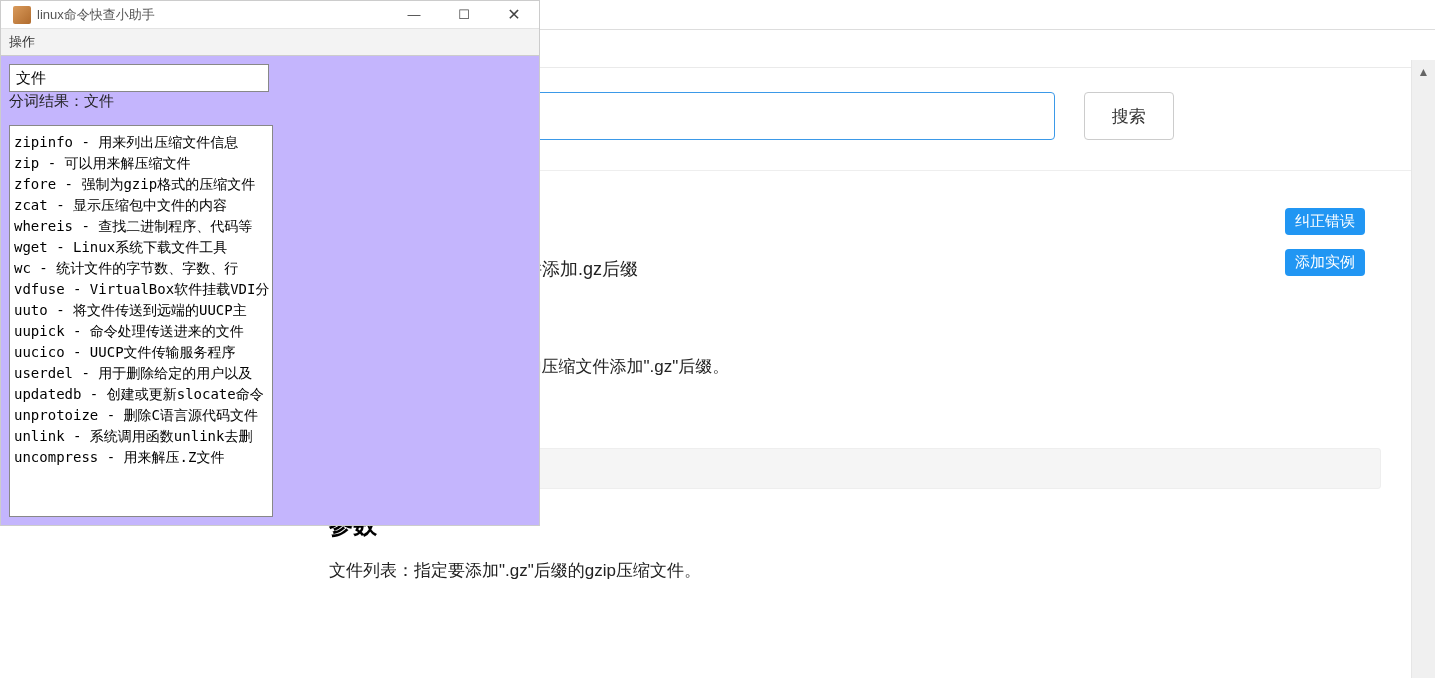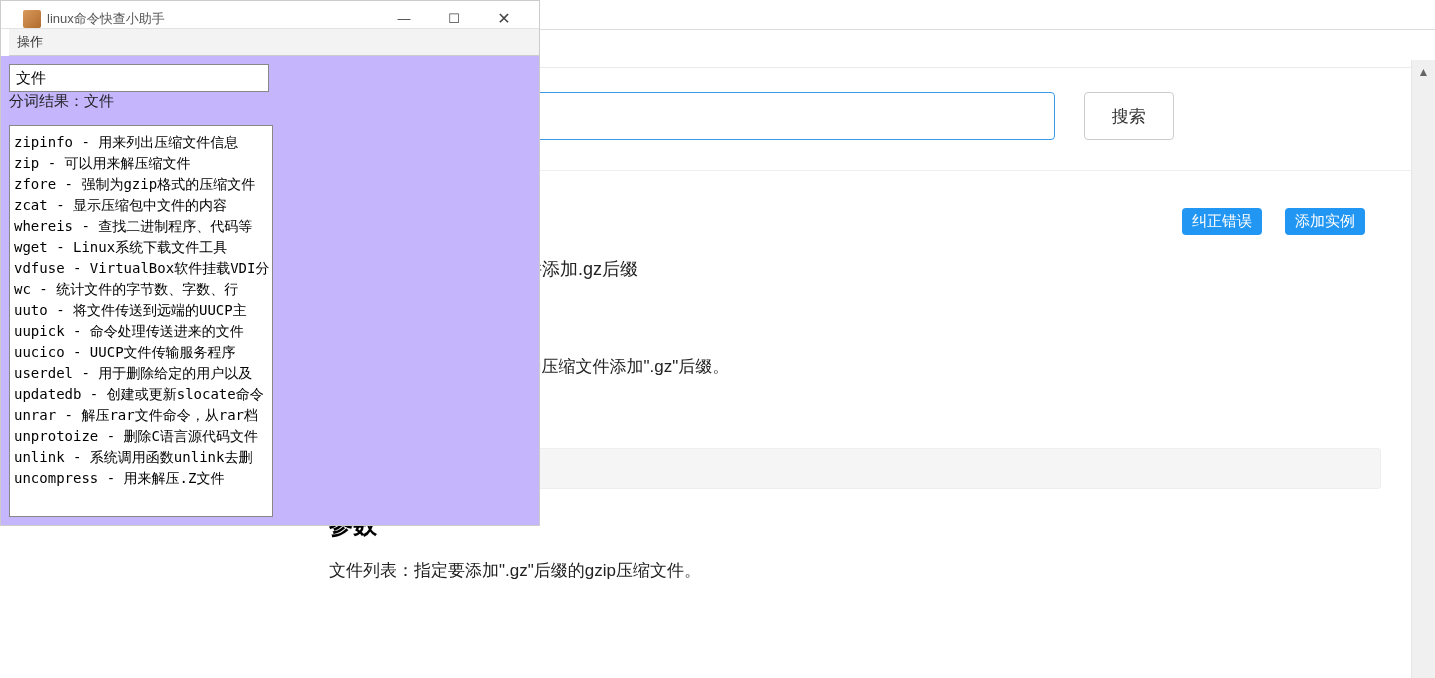--- a/index.html
+++ b/index.html
@@ -19,22 +19,22 @@
       left: 0;
       top: 0;
       width: 540px;
       background: #fff;
       border: 1px solid #ccc;
       z-index: 10;
     }
     .helper-titlebar {
       height: 28px;
       display: flex;
-      align-items: flex-end;
-      padding: 0 22px;
+      align-items: center;
+      padding: 0 12px;
       background: #fff;
       color: #555;
       font-size: 13px;
       border-bottom: 1px solid #e3e3e3;
     }
     .helper-titlebar .window-icon {
       width: 18px; height: 18px;
       background: linear-gradient(135deg,#d99a5b,#b06b2d);
       margin-right: 6px;
       border-radius: 2px;
@@ -47,21 +47,20 @@
       color: #444; cursor: pointer; font-size: 13px;
     }
     .helper-titlebar .close-btn { font-size: 16px; }
 
     .helper-menubar {
       padding: 4px 8px;
       font-size: 13px;
       color: #333;
       border-bottom: 1px solid #ccc;
       background: #f3f3f3;
-      margin-left: 8px;
     }
 
     .helper-body {
       padding: 8px;
       background: #c4b5fd;
     }
     .filter-input {
       width: 260px;
       height: 28px;
       border: 1px solid #888;
@@ -153,21 +152,21 @@
 
     .article { padding: 30px 30px 40px 30px; }
     .article h1.page-title {
       font-size: 30px; font-weight: bold; margin-bottom: 22px;
       color: #000;
     }
     .action-links {
       position: absolute;
       right: 70px;
       top: 140px;
-      display: flex; gap: 23px;
+      display: flex; gap: 14px; flex-direction: column;
     }
     .pill {
       background: #2196f3;
       color: #fff;
       border-radius: 4px;
       padding: 4px 10px;
       font-size: 15px;
       cursor: pointer;
       border: none;
     }
@@ -292,26 +291,25 @@
       <span class="label">分词结果：</span><span>文件</span>
     </div>
 
     <div class="results-box" id="results-box">
         <div class="row">zipinfo - 用来列出压缩文件信息</div>
         <div class="row">zip - 可以用来解压缩文件</div>
         <div class="row">zfore - 强制为gzip格式的压缩文件</div>
         <div class="row">zcat - 显示压缩包中文件的内容</div>
         <div class="row">whereis - 查找二进制程序、代码等</div>
         <div class="row">wget - Linux系统下载文件工具</div>
+        <div class="row">wc - 统计文件的字节数、字数、行</div>
         <div class="row">vdfuse - VirtualBox软件挂载VDI分</div>
-        <div class="row">wc - 统计文件的字节数、字数、行</div>
         <div class="row">uuto - 将文件传送到远端的UUCP主</div>
         <div class="row">uupick - 命令处理传送进来的文件</div>
         <div class="row">uucico - UUCP文件传输服务程序</div>
         <div class="row">userdel - 用于删除给定的用户以及</div>
         <div class="row">updatedb - 创建或更新slocate命令</div>
-        <div class="row">unrar - 解压rar文件命令，从rar档</div>
         <div class="row">unprotoize - 删除C语言源代码文件</div>
         <div class="row">unlink - 系统调用函数unlink去删</div>
         <div class="row">uncompress - 用来解压.Z文件</div>
       </div>
   </div>
 </div>
 
 </body></html>

